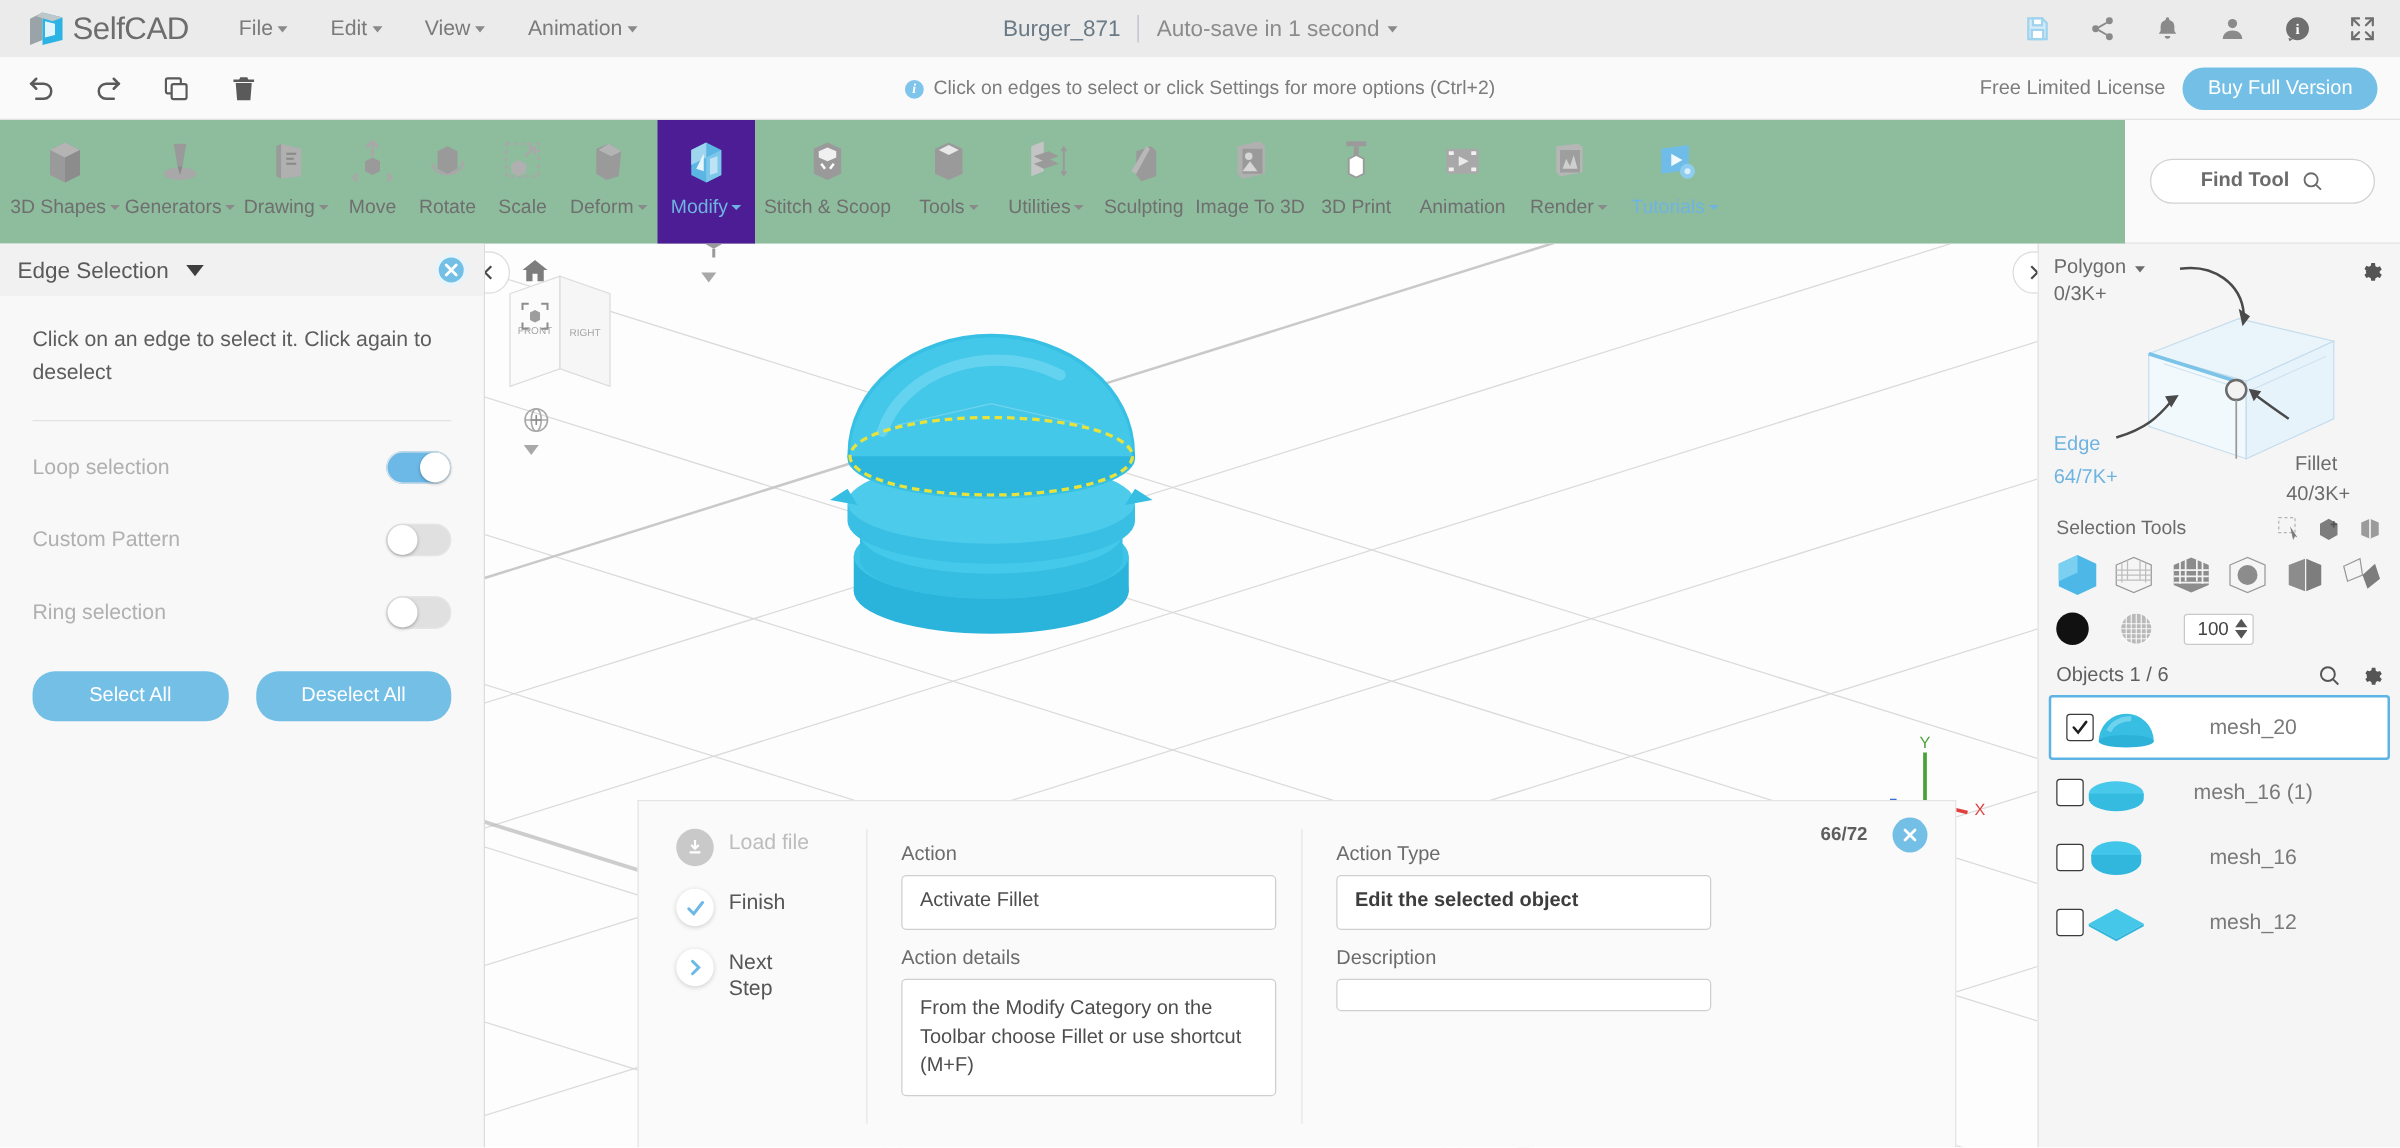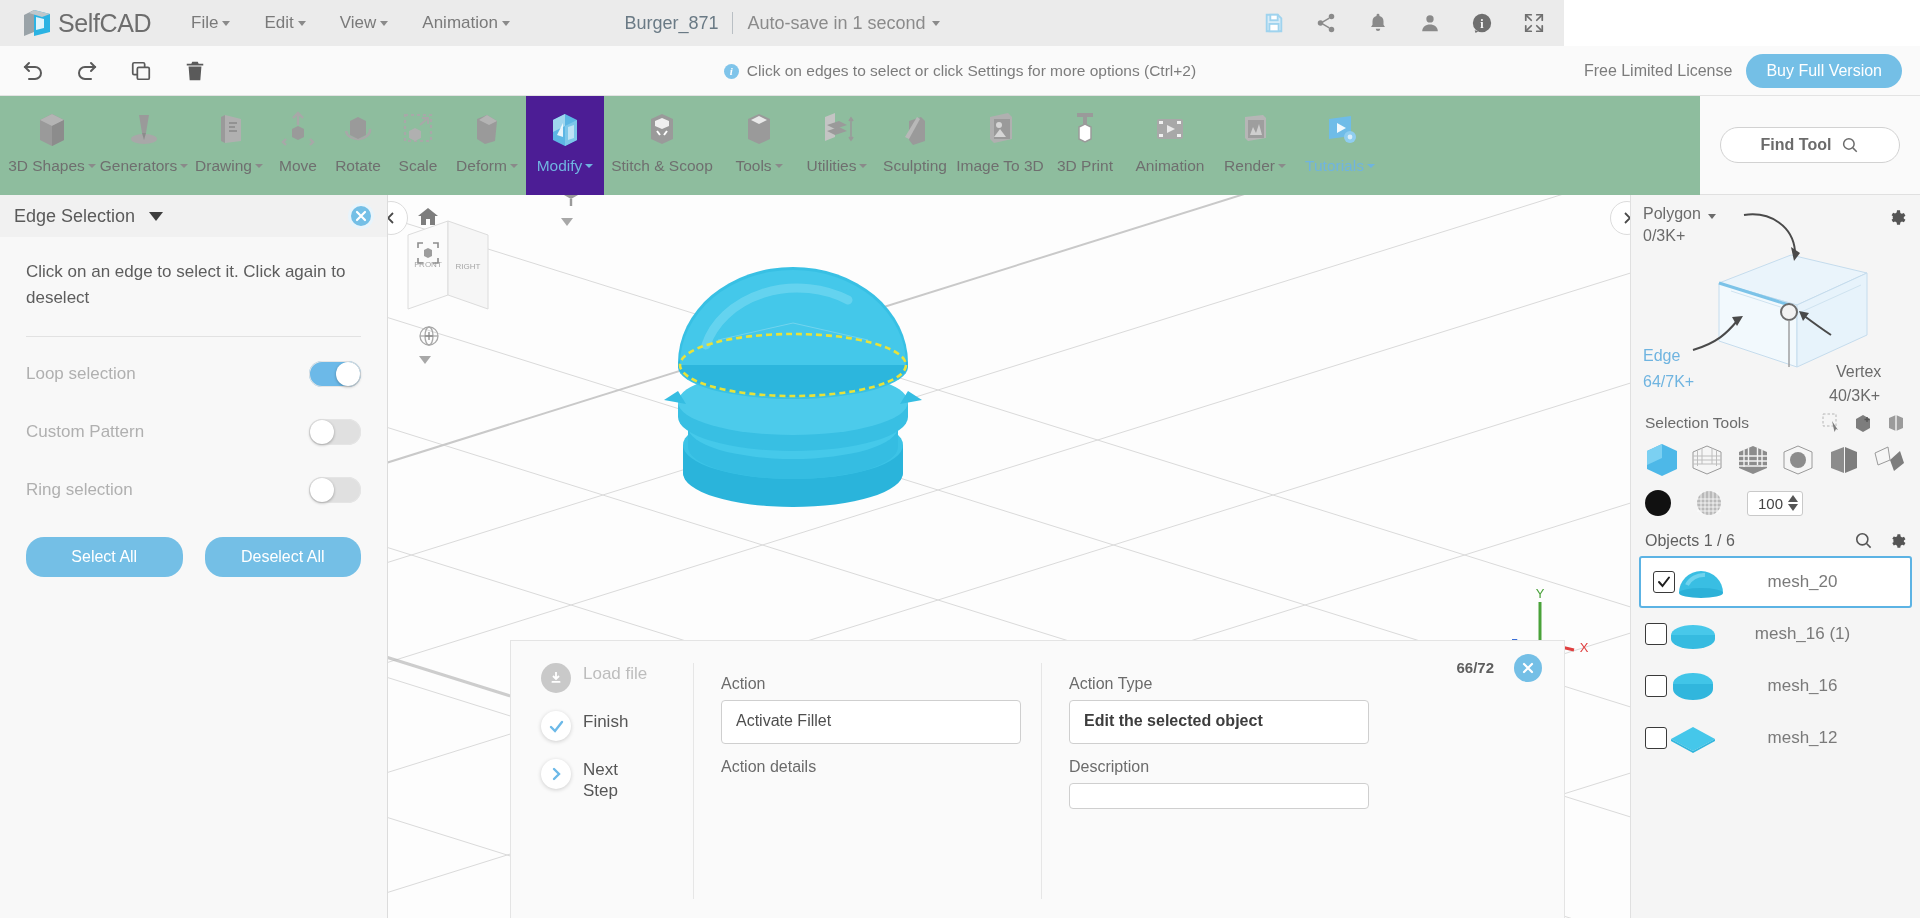--- a/index.html
+++ b/index.html
@@ -6,21 +6,21 @@
   html, body {
     width: 1920px; height: 918px;
     font-family: "Liberation Sans", sans-serif;
     background: #ffffff; overflow: hidden;
     -webkit-font-smoothing: antialiased;
   }
   #app { position: relative; width: 1920px; height: 918px; }
 
   
   .topbar {
-    position: absolute; top: 0; left: 0; width: 1564px; height: 46px;
+    position: absolute; top: 0; left: 0; width: 1920px; height: 46px;
     background: #ebebeb; display: flex; align-items: center;
   }
   .logo-wrap { display: flex; align-items: center; margin-left: 22px; }
   .logo-mark { width: 30px; height: 30px; position: relative; }
   .logo-text { font-size: 25px; color: #6d6d6d; margin-left: 6px; letter-spacing: -0.4px; }
   .menu-items { display: flex; align-items: center; margin-left: 40px; gap: 34px; }
   .menu-item { font-size: 17px; color: #7a7a7a; cursor: pointer; display:flex; align-items:center; gap:4px;}
   .caret { display:inline-block; width:0;height:0;border-left:4.5px solid transparent;border-right:4.5px solid transparent;border-top:5px solid #8a8a8a; }
   .title-center {
     position: absolute; left: 0; right: 0; top: 0; height: 46px;
@@ -724,20 +724,21 @@
       </div>
     </div>
 
     <div class="tut-divider"></div>
     <div class="tut-divider2"></div>
 
     <div class="tut-col a">
       <div class="fld-label">Action</div>
       <div class="fld-box">Activate Fillet</div>
       <div class="fld-label" style="margin-top:14px">Action details</div>
+      <div class="fld-box multiline">From the Modify Category on the Toolbar choose Fillet or use shortcut (M+F)</div>
     </div>
 
     <div class="tut-col b">
       <div class="fld-label">Action Type</div>
       <div class="fld-box bold">Edit the selected object</div>
       <div class="fld-label" style="margin-top:14px">Description</div>
       <div class="fld-box empty"></div>
     </div>
   </div>
 
@@ -766,21 +767,21 @@
         <polygon points="168,116 178,118 172,126" fill="#4a4a4a"></polygon>
       </svg>
 
       <div class="rp-lbl" style="left:12px; top:10px;">
         <span>Polygon</span>
         <i class="caret" style="border-top-color:#6b6b6b; margin-left:3px"></i>
       </div>
       <div class="rp-lbl" style="left:12px; top:32px;">0/3K+</div>
       <div class="rp-lbl blue" style="left:12px; top:152px;">Edge</div>
       <div class="rp-lbl blue" style="left:12px; top:178px;">64/7K+</div>
-      <div class="rp-lbl" style="left:205px; top:168px;">Vertex</div>
+      <div class="rp-lbl" style="left:205px; top:168px;">Fillet</div>
       <div class="rp-lbl" style="left:198px; top:192px;">40/3K+</div>
     </div>
 
     <div class="rp-seltools-hdr">
       <div class="t">Selection Tools</div>
       <div class="rp-mini-icons">
         <svg width="20" height="20" viewBox="0 0 20 20">
           <rect x="1" y="1" width="13" height="12" fill="none" stroke="#b5b5b5" stroke-dasharray="2.5 2"></rect>
           <path d="M10 8l6 9-2-1-1.5 3z" fill="#7d7d7d"></path>
         </svg>

